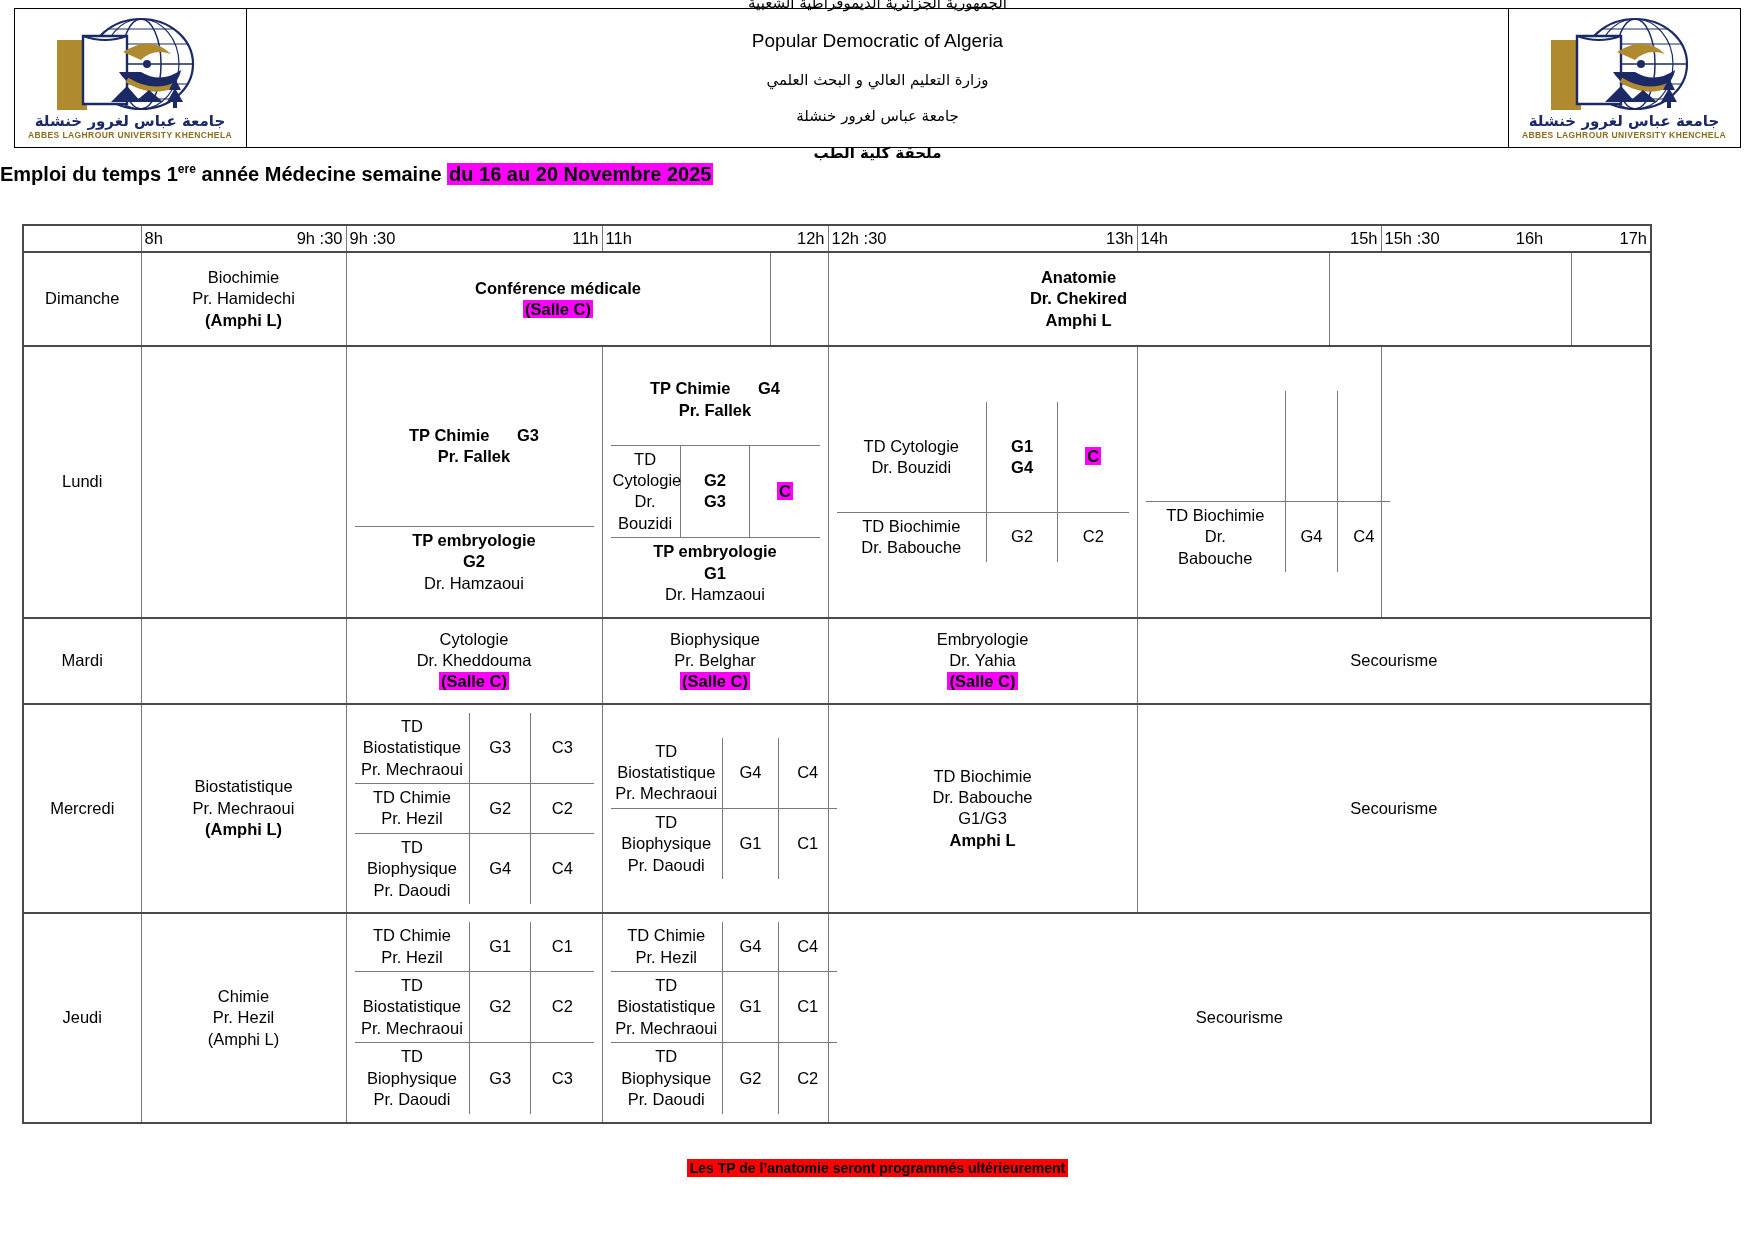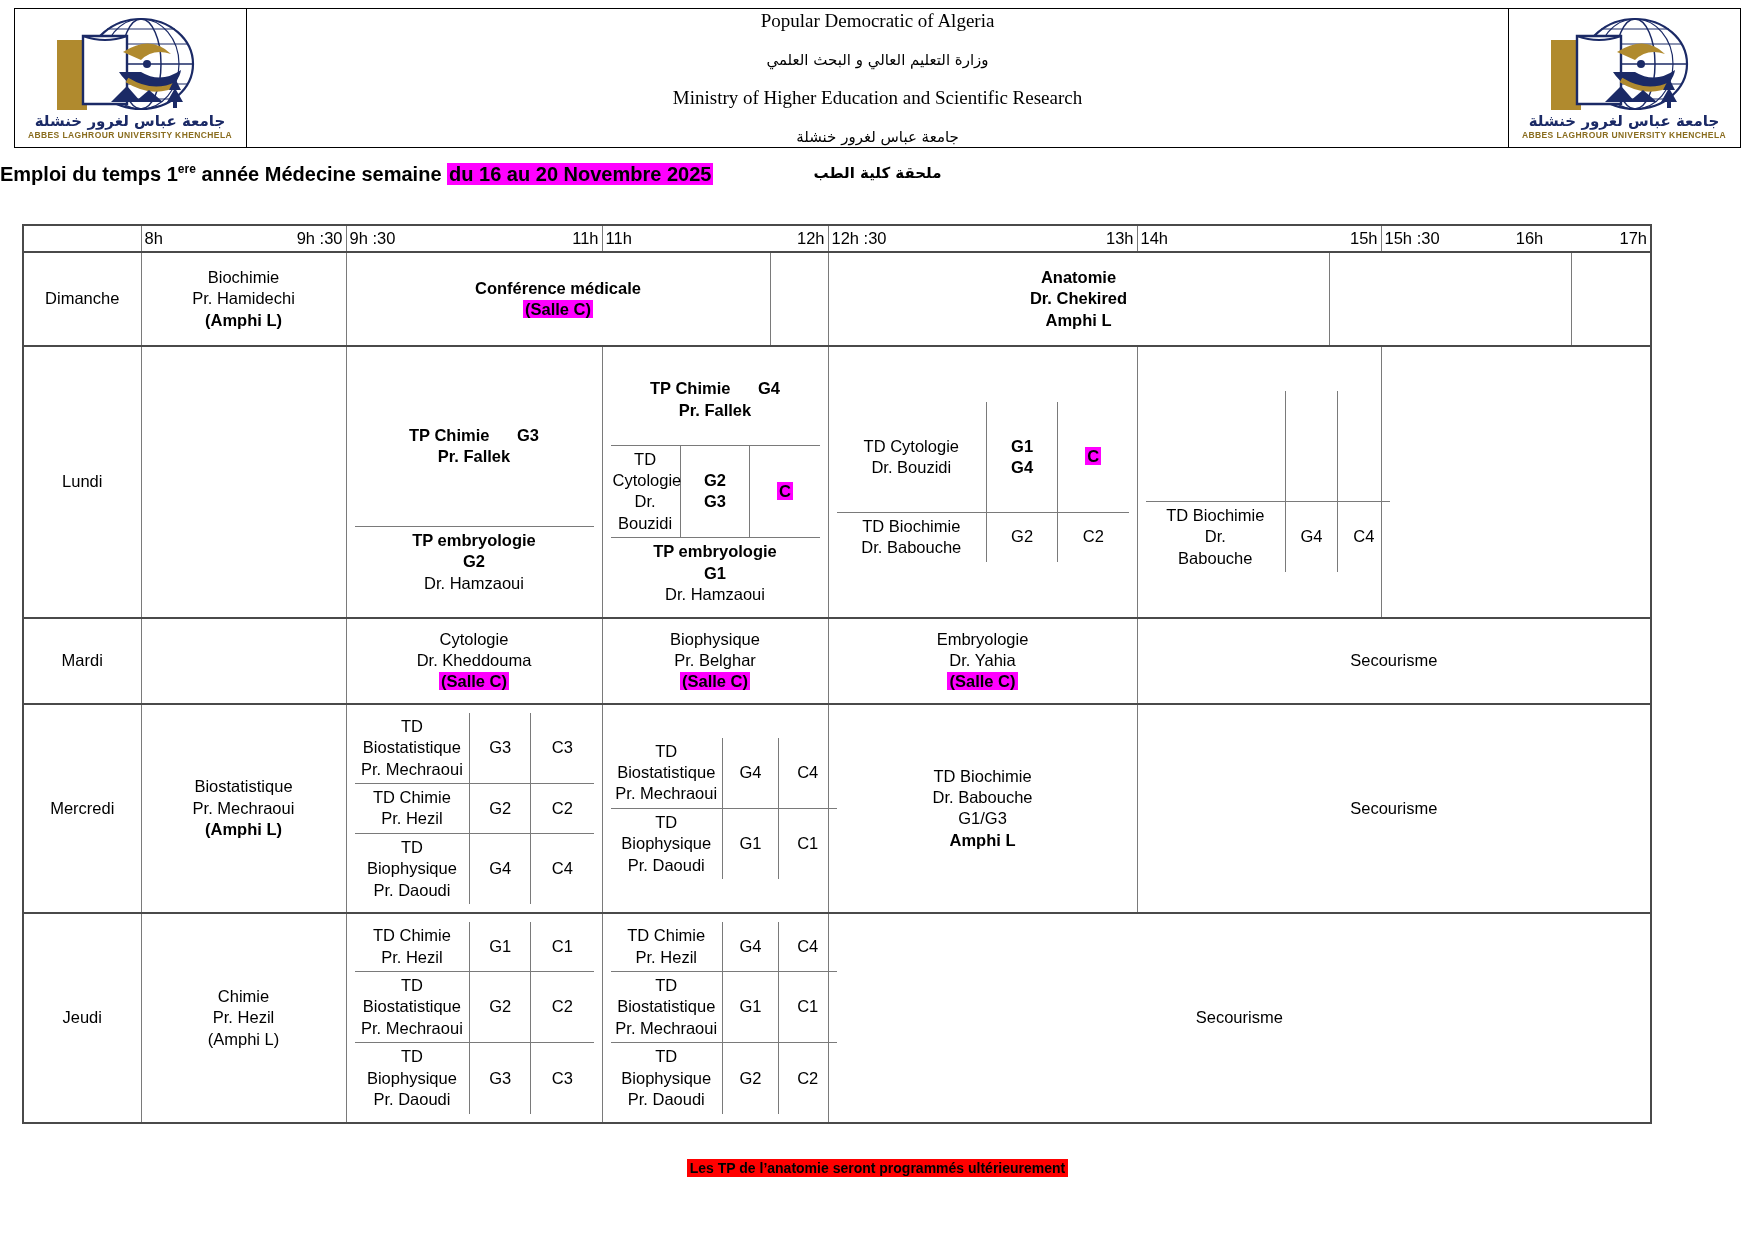--- a/index.html
+++ b/index.html
@@ -44,21 +44,21 @@
     padding: 4px 0;
   }
   .hdr-ar {
     font-family: "DejaVu Sans", sans-serif;
     font-size: 15px;
     direction: rtl;
     line-height: 1.35;
   }
   .hdr-ar.b { font-weight: bold; font-size: 15px; }
   .hdr-fr {
-    font-family: Liberation Serif, serif;
+    font-family: Liberation Sans, sans-serif;
     font-size: 19px;
     line-height: 1.3;
   }
 
   
   .doc-title {
     text-align: left;
     font-size: 20px;
     font-weight: bold;
     margin: 14px 0 2px 0;
@@ -191,21 +191,20 @@
         <text x="107" y="112" text-anchor="middle" font-family="DejaVu Sans, sans-serif" font-size="15" font-weight="bold" fill="#1b2a66" direction="rtl">جامعة عباس لغرور خنشلة</text>
         <text x="107" y="124" text-anchor="middle" font-family="Liberation Sans, sans-serif" font-size="8.5" font-weight="bold" fill="#8a6d1f" letter-spacing="0.4">ABBES LAGHROUR UNIVERSITY KHENCHELA</text>
       </g>
     </svg>
   </div>
 
   <div class="header-text">
     <div class="hdr-ar">الجمهورية الجزائرية الديموقراطية الشعبية</div>
     <div class="hdr-fr">Popular Democratic of Algeria</div>
     <div class="hdr-ar">وزارة التعليم العالي و البحث العلمي</div>
-    <div class="hdr-fr">Ministry of  Higher Education  and Scientific Research</div>
     <div class="hdr-ar">جامعة عباس لغرور خنشلة</div>
     <div class="hdr-ar b">ملحقة كلية الطب</div>
   </div>
 
   <div class="logo-cell right">
     <svg class="logo-svg" width="215" height="128" viewBox="0 0 215 128">
       <g>
         <ellipse cx="118" cy="50" rx="52" ry="45" fill="none" stroke="#1b2a66" stroke-width="2.2"></ellipse>
         <ellipse cx="118" cy="50" rx="20" ry="45" fill="none" stroke="#1b2a66" stroke-width="1.5"></ellipse>
         <ellipse cx="118" cy="50" rx="38" ry="45" fill="none" stroke="#1b2a66" stroke-width="1.2"></ellipse>

